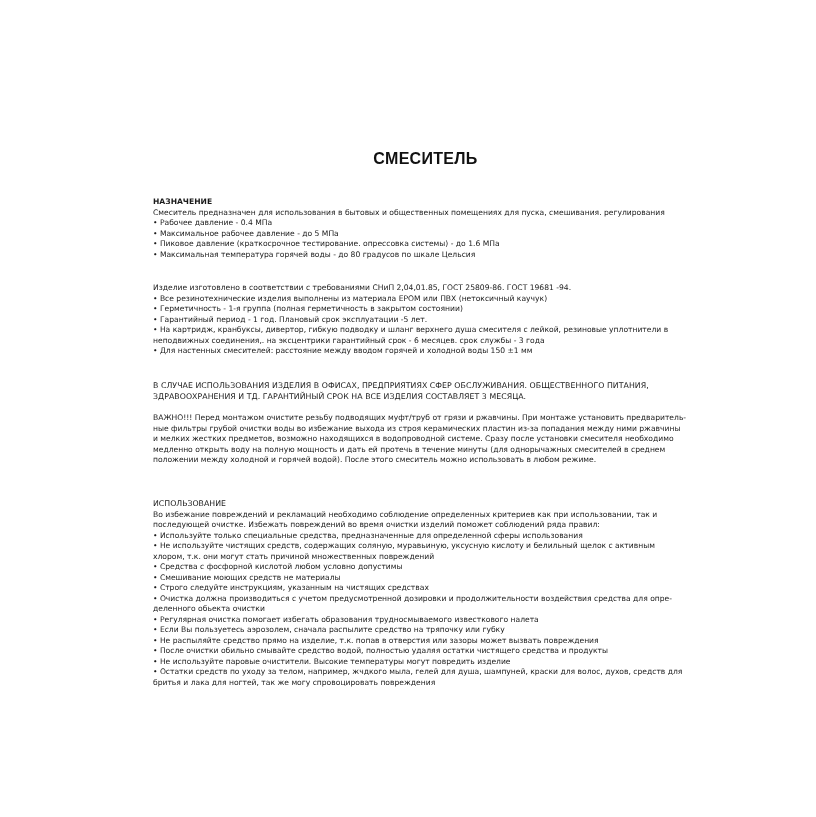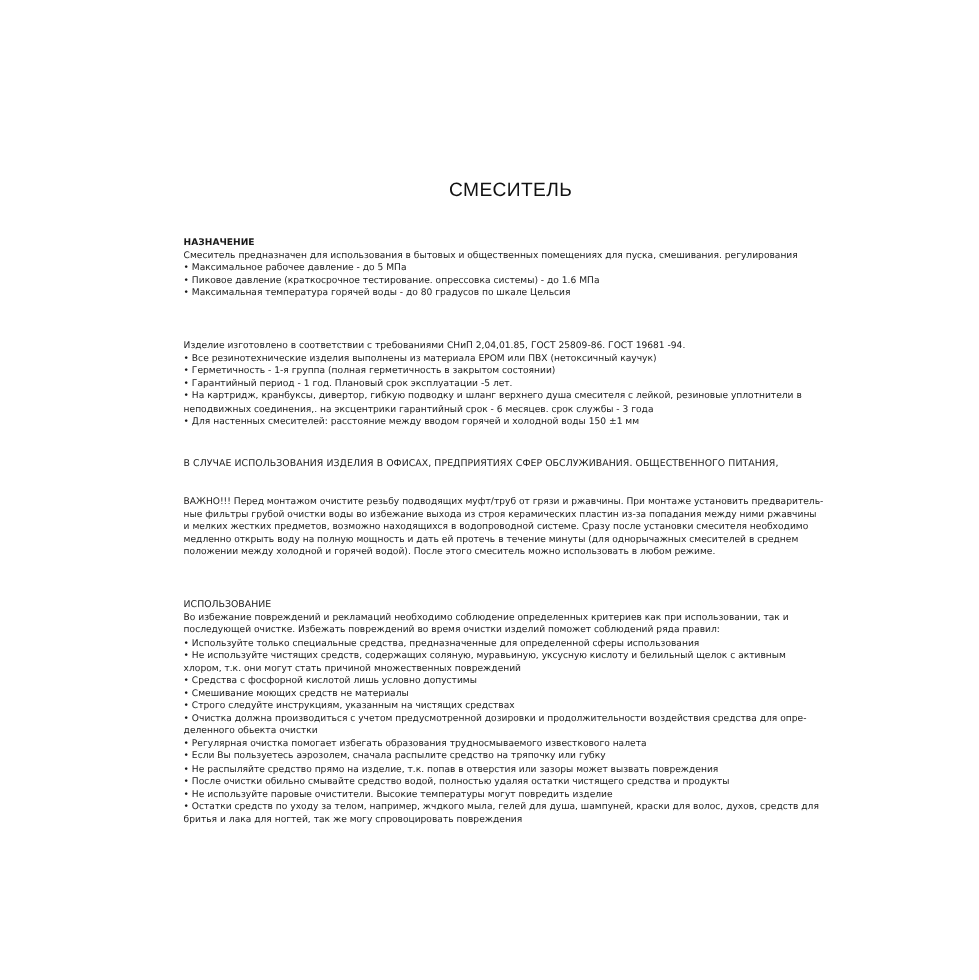--- a/index.html
+++ b/index.html
@@ -5,73 +5,75 @@
     html, body { margin: 0; padding: 0; background: #ffffff; }
     body { width: 816px; height: 817px; position: relative; overflow: hidden; }
     .page {
       position: absolute; left: 153px; top: 0; width: 545px;
       font-family: "DejaVu Sans", sans-serif; color: #1a1a1a;
       font-size: 7.6px; line-height: 10.5px;
     }
     .title {
       position: absolute; top: 154px; left: 0; width: 100%;
       text-align: center; font-family: "Liberation Sans", sans-serif;
-      font-weight: normal; font-size: 16px; letter-spacing: 0.3px; color: #111;
+      font-weight: bold; font-size: 16px; letter-spacing: 0.3px; color: #111;
     }
     .section { position: absolute; left: 0; width: 545px; }
     .h-bold { font-weight: bold; font-size: 7.6px; }
     .h-plain { font-size: 7.8px; }
     .p { margin: 0; }
     .li { margin: 0; }
     .caps { font-size: 7.8px; letter-spacing: 0.05px; }
   </style>
 </head>
 <body>
 
 <div class="page">
   <div class="title">СМЕСИТЕЛЬ</div>
 
   <div class="section" style="top:197px;">
     <div class="h-bold">НАЗНАЧЕНИЕ</div>
     <div class="p">Смеситель предназначен для использования в бытовых и общественных помещениях для пуска, смешивания. регулирования</div>
+    <div class="li">• Рабочее давление - 0.4 МПа</div>
     <div class="li">• Максимальное рабочее давление - до 5 МПа</div>
     <div class="li">• Пиковое давление (краткосрочное тестирование. опрессовка системы) - до 1.6 МПа</div>
     <div class="li">• Максимальная температура горячей воды - до 80 градусов по шкале Цельсия</div>
   </div>
 
   <div class="section" style="top:283px;">
     <div class="p">Изделие изготовлено в соответствии с требованиями СНиП 2,04,01.85, ГОСТ 25809-86. ГОСТ 19681 -94.</div>
     <div class="li">•  Все резинотехнические изделия выполнены из материала EPOM или ПВХ (нетоксичный каучук)</div>
     <div class="li">•  Герметичность - 1-я группа (полная герметичность в закрытом состоянии)</div>
     <div class="li">•  Гарантийный период - 1 год. Плановый срок эксплуатации -5 лет.</div>
     <div class="li">•  На картридж, кранбуксы, дивертор, гибкую подводку и шланг верхнего душа смесителя с лейкой, резиновые уплотнители в</div>
     <div class="p">неподвижных соединения,. на эксцентрики гарантийный срок - 6 месяцев. срок службы - 3 года</div>
     <div class="li">•  Для настенных смесителей: расстояние между вводом горячей и холодной воды 150 ±1 мм</div>
   </div>
 
   <div class="section caps" style="top:381px;">
     <div class="p">В СЛУЧАЕ ИСПОЛЬЗОВАНИЯ ИЗДЕЛИЯ В ОФИСАХ, ПРЕДПРИЯТИЯХ СФЕР ОБСЛУЖИВАНИЯ. ОБЩЕСТВЕННОГО ПИТАНИЯ,</div>
+    <div class="p">ЗДРАВООХРАНЕНИЯ И ТД. ГАРАНТИЙНЫЙ СРОК НА ВСЕ ИЗДЕЛИЯ СОСТАВЛЯЕТ 3 МЕСЯЦА.</div>
   </div>
 
   <div class="section" style="top:413px;">
     <div class="p">ВАЖНО!!! Перед монтажом очистите резьбу подводящих муфт/труб от грязи и ржавчины. При монтаже установить предваритель-</div>
     <div class="p">ные фильтры грубой очистки воды во избежание выхода из строя керамических пластин из-за попадания между ними ржавчины</div>
     <div class="p">и мелких жестких предметов, возможно находящихся в водопроводной системе. Сразу после установки смесителя необходимо</div>
     <div class="p">медленно открыть воду на полную мощность и дать ей протечь в течение минуты (для однорычажных смесителей в среднем</div>
     <div class="p">положении между холодной и горячей водой). После этого смеситель можно использовать в любом режиме.</div>
   </div>
 
   <div class="section" style="top:499px;">
     <div class="h-plain">ИСПОЛЬЗОВАНИЕ</div>
     <div class="p">Во избежание повреждений и рекламаций необходимо соблюдение определенных критериев как при использовании, так и</div>
     <div class="p">последующей очистке. Избежать повреждений во время очистки изделий поможет соблюдений ряда правил:</div>
     <div class="li">•  Используйте только специальные средства, предназначенные для определенной сферы использования</div>
     <div class="li">•  Не используйте чистящих средств, содержащих соляную, муравьиную, уксусную кислоту и белильный щелок с активным</div>
     <div class="p">хлором, т.к. они могут стать причиной множественных повреждений</div>
-    <div class="li">•  Средства с фосфорной кислотой лишь условно допустимы</div>
+    <div class="li">•  Средства с фосфорной кислотой любом условно допустимы</div>
     <div class="li">•  Смешивание моющих средств не материалы</div>
     <div class="li">•  Строго следуйте инструкциям, указанным на чистящих средствах</div>
     <div class="li">•  Очистка должна производиться с учетом предусмотренной дозировки и продолжительности воздействия средства для опре-</div>
     <div class="p">деленного обьекта очистки</div>
     <div class="li">•  Регулярная очистка помогает избегать образования трудносмываемого известкового налета</div>
     <div class="li">•  Если Вы пользуетесь аэрозолем, сначала распылите средство на тряпочку или губку</div>
     <div class="li">•  Не распыляйте средство прямо на изделие, т.к. попав в отверстия или зазоры может вызвать повреждения</div>
     <div class="li">•  После очистки обильно смывайте средство водой, полностью удаляя остатки чистящего средства и продукты</div>
     <div class="li">•  Не используйте паровые очистители. Высокие температуры могут повредить изделие</div>
     <div class="li">•  Остатки средств по уходу за телом, например, жчдкого мыла, гелей для душа, шампуней, краски для волос, духов, средств для</div>

